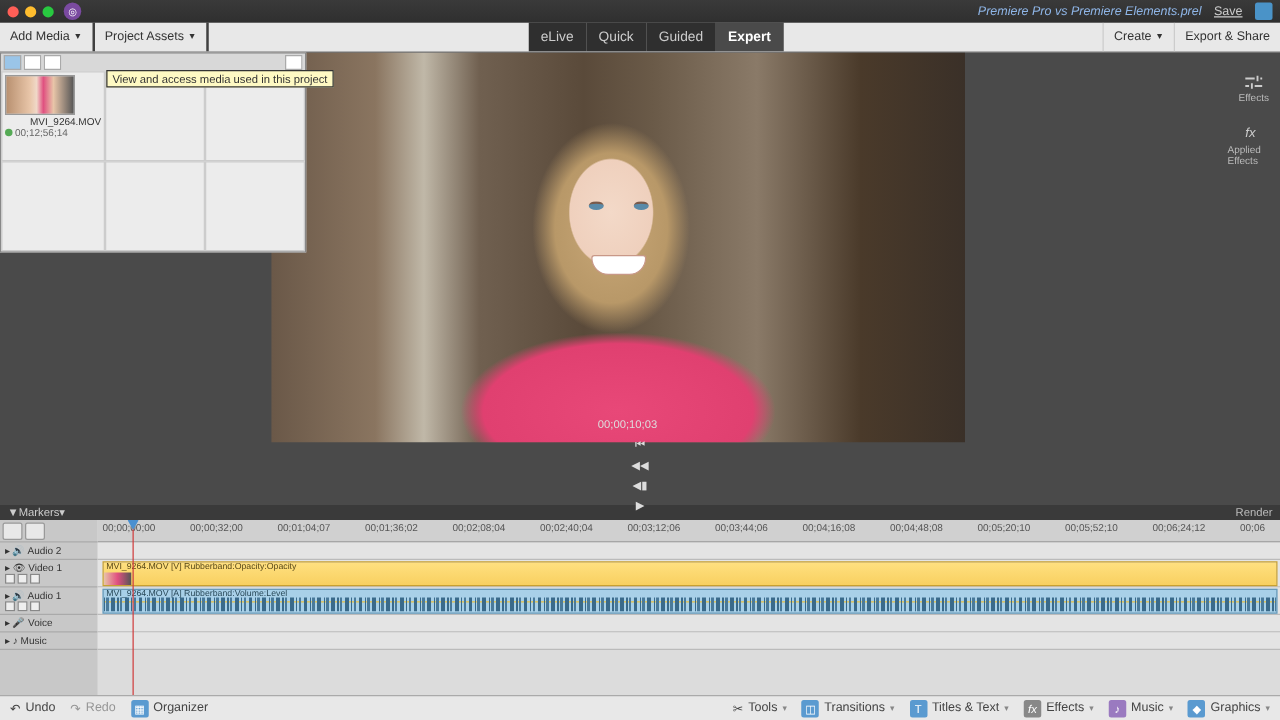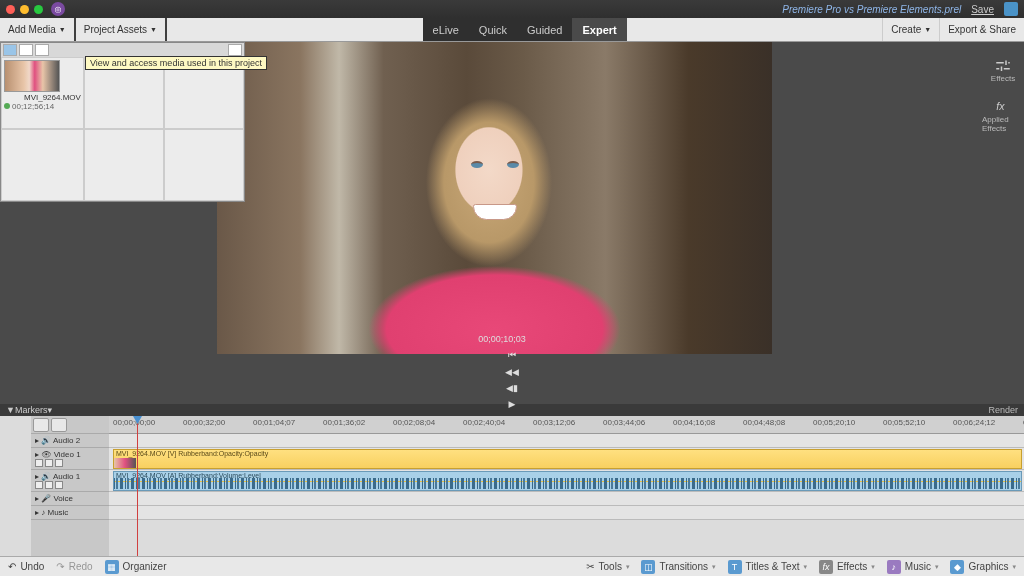--- a/index.html
+++ b/index.html
@@ -65,21 +65,21 @@
 .transport-bar { position: absolute; bottom: 0; left: 0; right: 0; height: 16px; display: flex; align-items: center; justify-content: center; gap: 6px; color: #ddd; font-size: 9px; flex-direction: column; }
 .timecode { color: #ddd; margin-right: 20px; }
 .tc-btn { width: 14px; height: 12px; display: flex; align-items: center; justify-content: center; color: #ddd; cursor: pointer; }
 
 
 .timeline-header { height: 12px; background: #3a3a3a; display: flex; align-items: center; padding: 0 6px; font-size: 9px; }
 .timeline-header .render { margin-left: auto; color: #bbb; }
 
 
 .timeline { height: 140px; background: #dcdcdc; display: flex; }
-.tl-left { width: 78px; background: #c8c8c8; display: flex; flex-direction: column; margin-left: 31px; }
+.tl-left { width: 78px; background: #c8c8c8; display: flex; flex-direction: column; }
 .tl-toolrow { height: 18px; display: flex; align-items: center; gap: 2px; padding: 2px; border-bottom: 1px solid #aaa; }
 .tl-tool { width: 16px; height: 14px; background: #e8e8e8; border: 1px solid #999; border-radius: 2px; }
 .tl-track-label { height: 22px; border-bottom: 1px solid #aaa; padding: 1px 4px; font-size: 8px; color: #333; display: flex; flex-direction: column; justify-content: center; }
 .tl-track-label.thin { height: 14px; }
 .track-icons { display: flex; gap: 2px; }
 .track-icons span { width: 8px; height: 8px; border: 1px solid #888; background: #eee; }
 .tl-right { flex: 1; position: relative; overflow: hidden; }
 .ruler { height: 18px; background: #d0d0d0; border-bottom: 1px solid #999; position: relative; font-size: 8px; color: #555; }
 .ruler-tick { position: absolute; top: 2px; }
 .playhead { position: absolute; left: 28px; top: 0; bottom: 0; width: 1px; background: #d04040; z-index: 5; }

